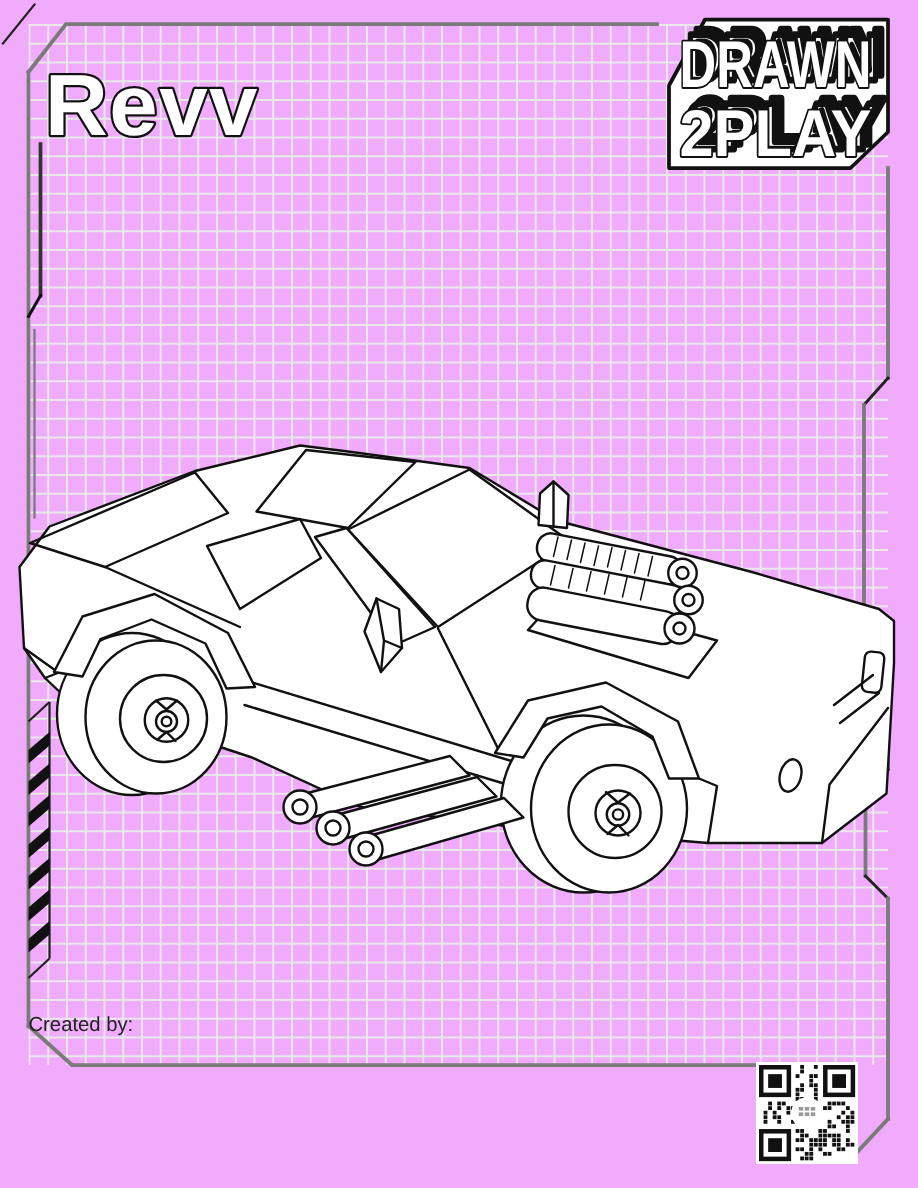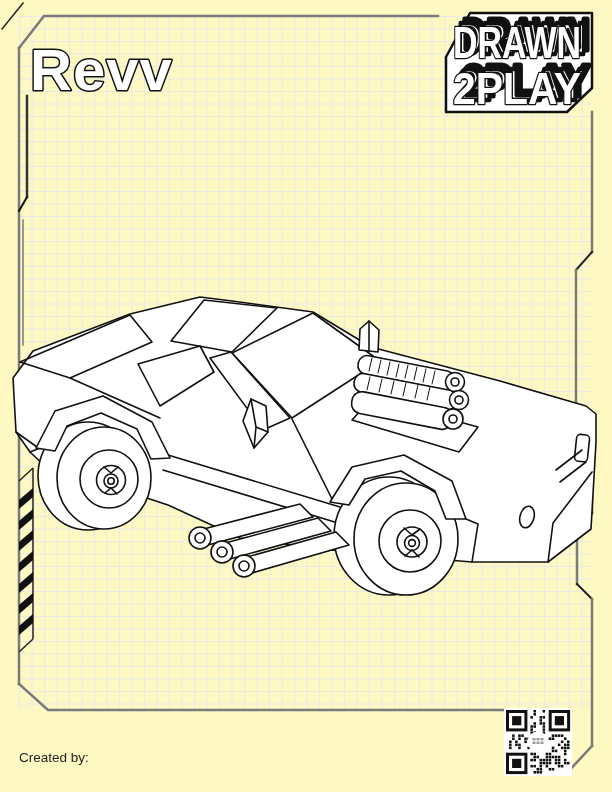--- a/index.html
+++ b/index.html
@@ -1,27 +1,27 @@
 <!DOCTYPE html>
 <html><head>
 <meta charset="utf-8">
 <style>
   html,body{margin:0;padding:0;background:#fff;}
-  .page{position:relative;width:612px;height:792px;background:#fef9c3;overflow:hidden;
+  .page{position:relative;width:612px;height:792px;background:#f0abfc;overflow:hidden;
         font-family:"Liberation Sans",sans-serif;}
   .grid-paper{position:absolute;left:19px;top:16px;width:573px;height:694px;
     background-image:
       linear-gradient(to right,#e9e9e9 1px,transparent 1px),
       linear-gradient(to bottom,#e9e9e9 1px,transparent 1px);
     background-size:12.5px 12.5px;}
   svg.overlay{position:absolute;left:0;top:0;}
   .char-text{position:absolute;left:38px;top:93px;width:402px;color:#1b1b1b;}
   .char-text p{margin:0 0 13px 0;font-size:11.6px;line-height:15px;}
   .char-text b{font-weight:bold;color:#111;}
-  .created-by{position:absolute;left:19px;top:750px;font-size:13.5px;color:#222;}
+  .created-by{position:absolute;left:19px;top:675px;font-size:13.5px;color:#222;}
 </style>
 </head>
 <body>
 
 <div class="page">
 
   <div class="grid-paper"></div>
 
   <svg class="overlay" width="612" height="792" viewBox="0 0 612 792">
 

